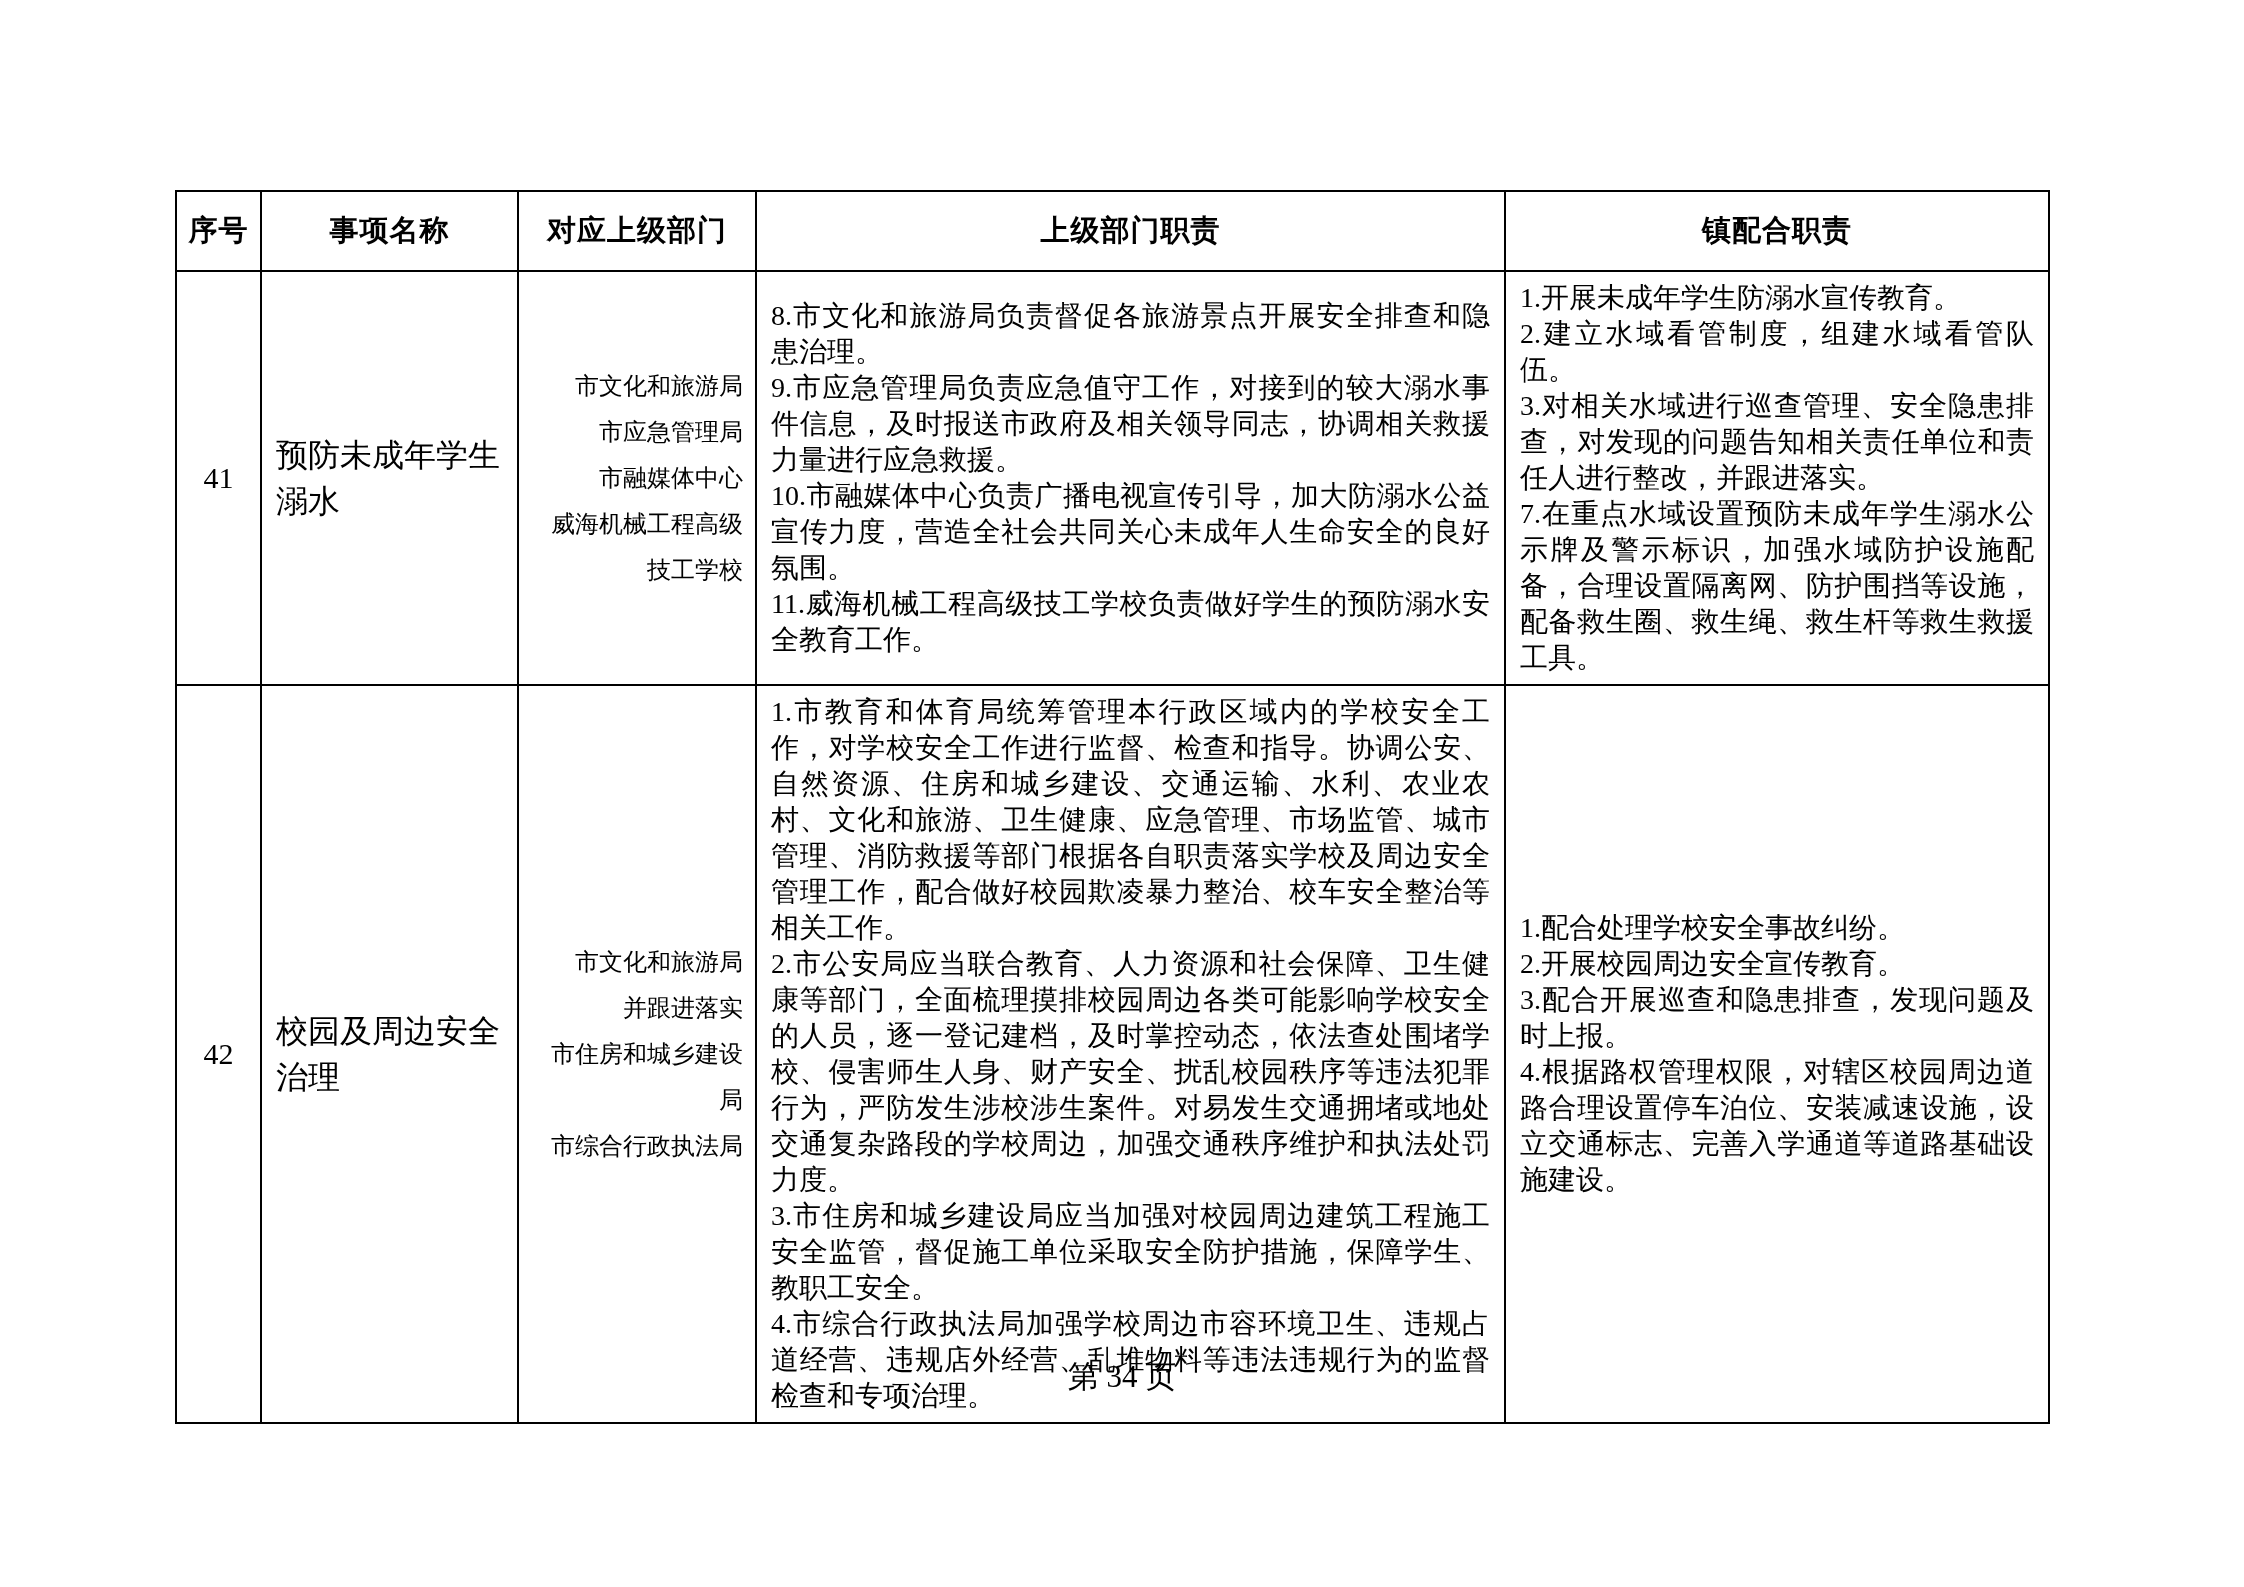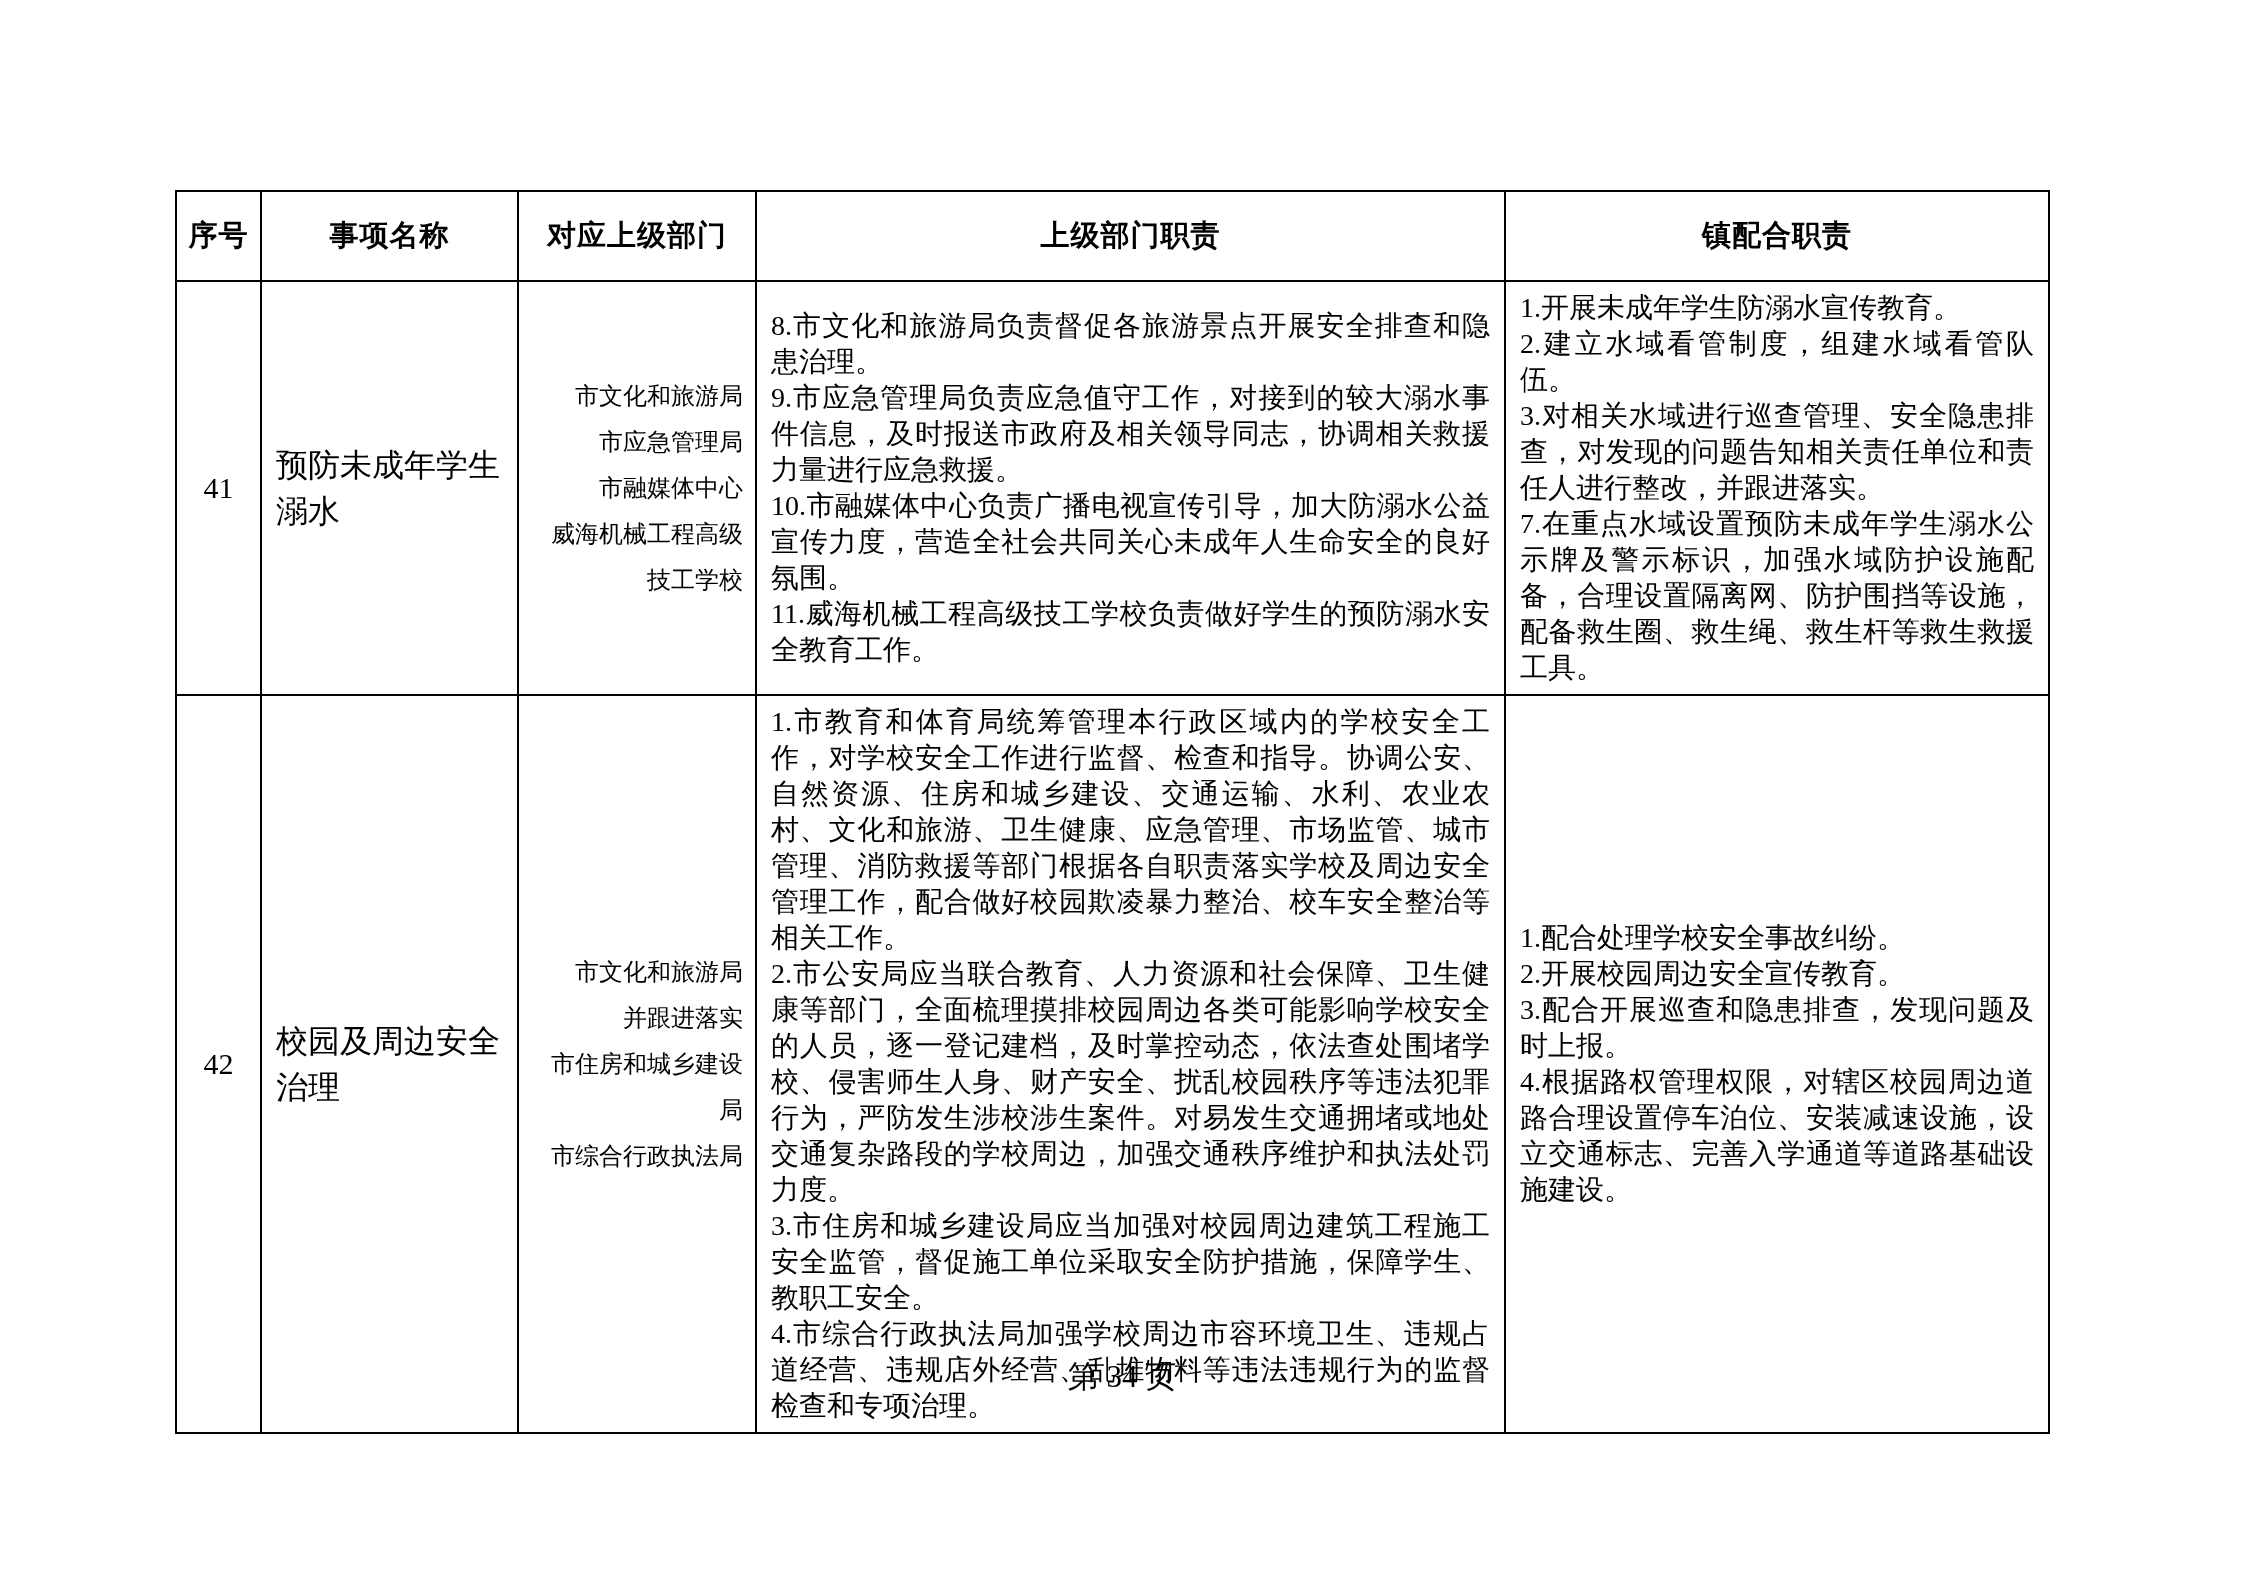--- a/index.html
+++ b/index.html
@@ -24,21 +24,21 @@
   .doc-table col.c2 { width: 257px; }
   .doc-table col.c3 { width: 238px; }
   .doc-table col.c4 { width: 749px; }
   .doc-table col.c5 { width: 544px; }
   .doc-table th, .doc-table td {
     border: 2px solid #000000;
     box-sizing: border-box;
     vertical-align: middle;
     overflow: hidden;
   }
-  .doc-table thead tr { height: 90px; }
+  .doc-table thead tr { height: 80px; }
   .doc-table tbody tr.row-41 { height: 385px; }
   .doc-table tbody tr.row-42 { height: 735px; }
   .doc-table th {
     font-size: 29px;
     font-weight: bold;
     text-align: center;
     padding: 0;
     letter-spacing: 1px;
   }
   td.cell-index {

